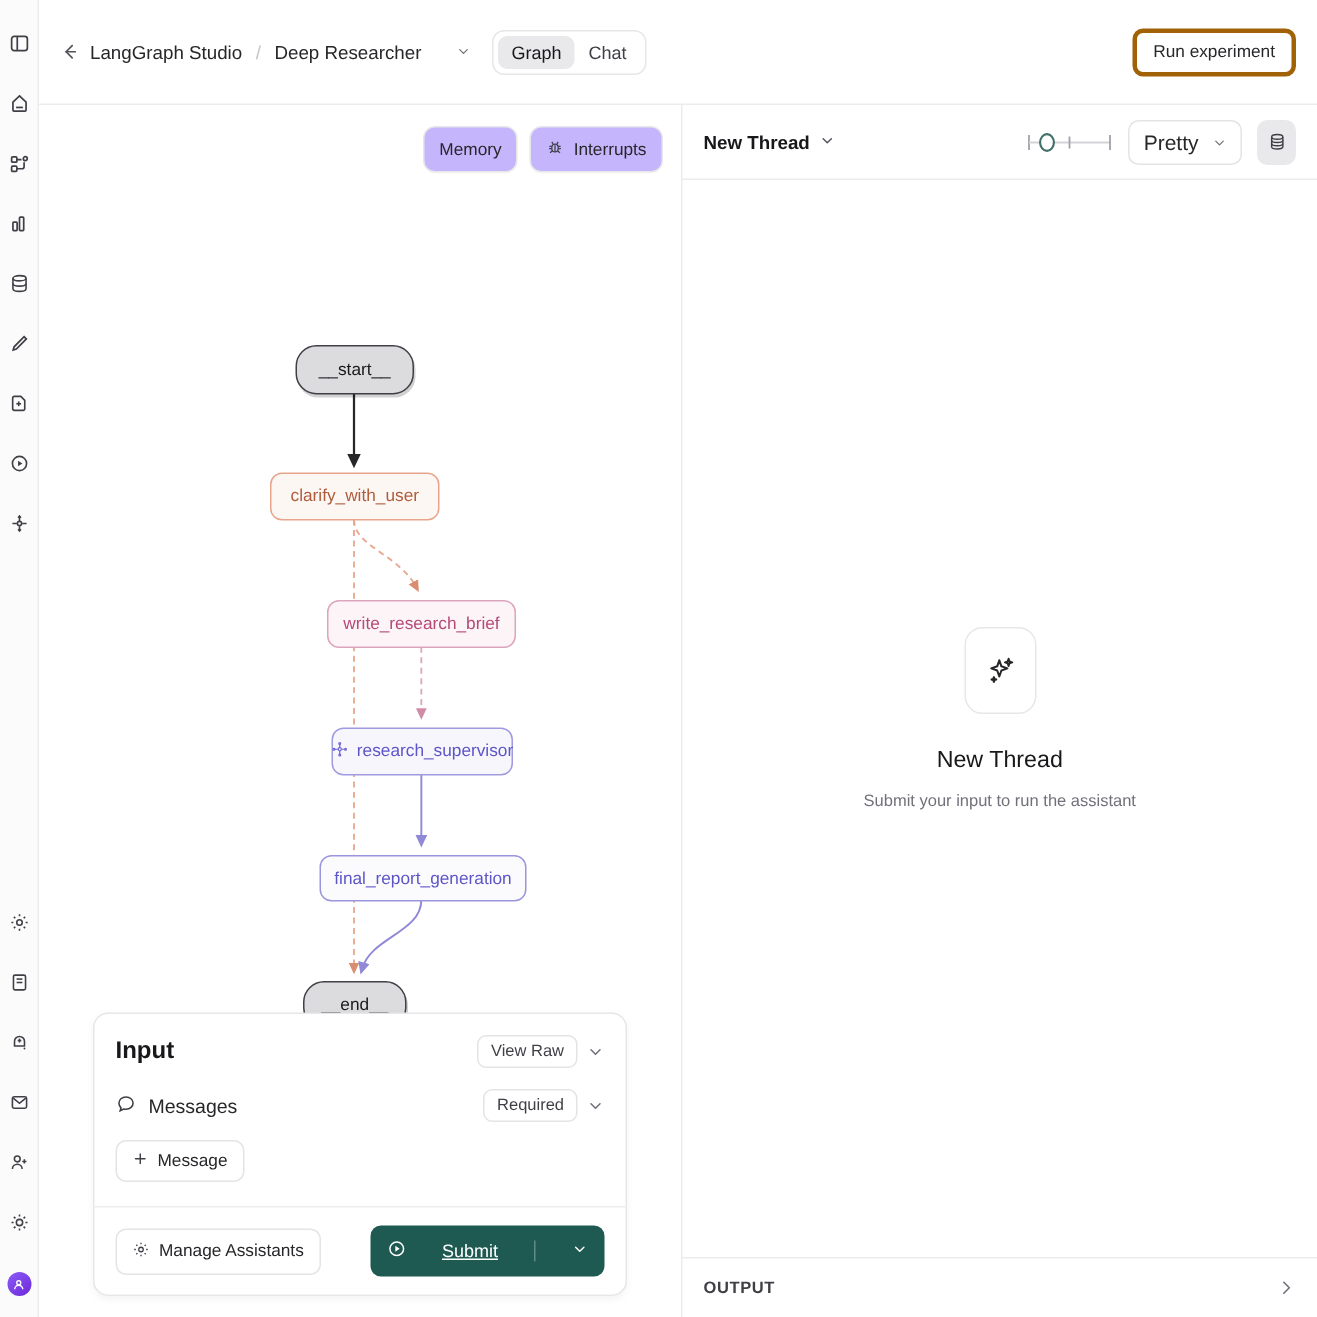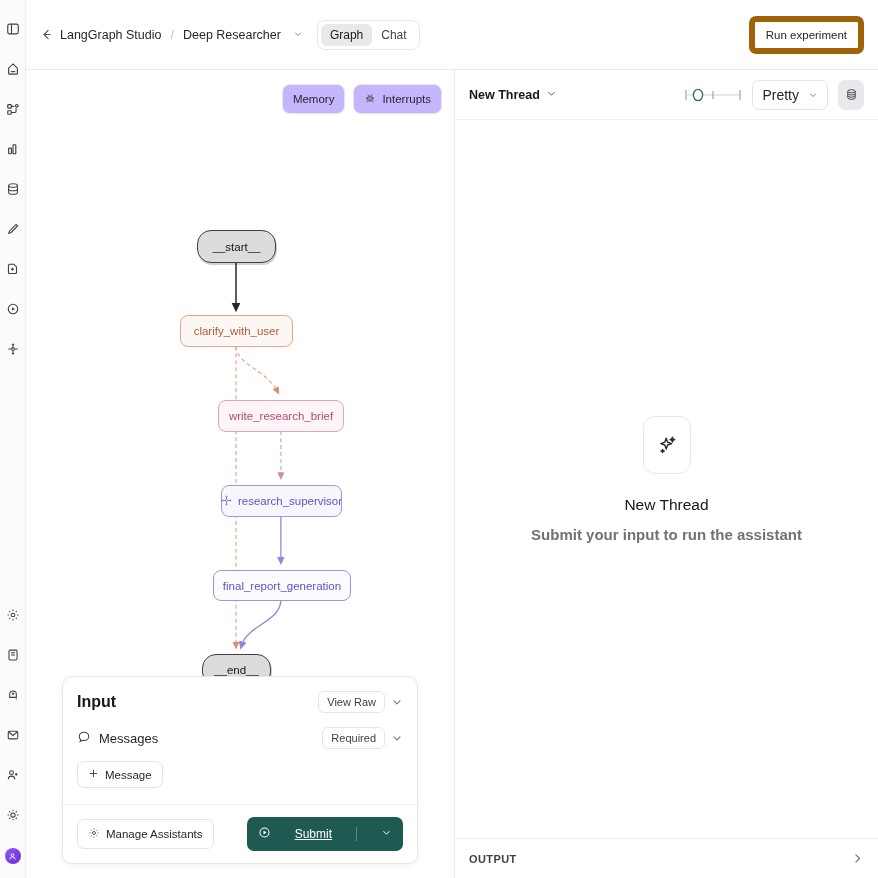--- a/index.html
+++ b/index.html
@@ -47,35 +47,35 @@
     border-bottom: 1px solid #ececef;
     display: flex; align-items: center;
     padding: 0 14px 0 14px;
     background: #fff;
   }
   .back-arrow { color: #52525b; margin-right: 7px; display:flex; align-items:center; cursor:pointer; }
   .crumb {
     font-size: 12.5px; color: #27272a; white-space: nowrap; cursor: pointer;
   }
   .crumb-sep { color: #c4c4c9; font-size: 12.5px; margin: 0 9px; }
-  .crumb-assistant { font-size: 12.5px; color: #27272a; display: flex; align-items: center; gap: 12px; cursor: pointer; }
+  .crumb-assistant { font-size: 12.5px; color: #27272a; display: flex; align-items: center; gap: 23px; cursor: pointer; }
   .seg {
     display: inline-flex; align-items: center;
     background: #fff; border: 1px solid #e7e7ea; border-radius: 8px;
     padding: 3px; margin-left: 14px;
   }
   .seg-item {
     font-size: 12px; padding: 4px 9px; border-radius: 6px;
     color: #3f3f46; cursor: pointer; white-space: nowrap;
   }
   .seg-item.active { background: #e9e9ec; color: #18181b; }
   .topbar-right { margin-left: auto; }
   .btn-outline {
     font-size: 11.5px; color: #27272a; background: #fff;
-    border: 6px solid #a16207; border-radius: 7px;
+    border: 3px solid #a16207; border-radius: 7px;
     padding: 7px 11px; cursor: pointer; white-space: nowrap;
   }
 
   
   .body-split { flex: 1 1 auto; display: flex; min-height: 0; }
 
   
   .graph-pane {
     width: 429px; flex: 0 0 429px;
     position: relative;
@@ -182,21 +182,21 @@
     display: flex; align-items: center; justify-content: center; cursor: pointer;
     color: #3f3f46;
   }
   .rp-body { flex: 1 1 auto; display: flex; flex-direction: column; align-items: center; justify-content: center; }
   .empty-box {
     width: 48px; height: 58px; border: 1px solid #e7e7ea; border-radius: 12px;
     display: flex; align-items: center; justify-content: center; margin-bottom: 22px;
     color: #27272a;
   }
   .empty-title { font-size: 15.5px; color: #18181b; margin-bottom: 12px; }
-  .empty-sub { font-size: 15px; color: #71717a; font-weight: bold; }
+  .empty-sub { font-size: 11px; color: #71717a; }
   .rp-output {
     height: 40px; flex: 0 0 40px;
     border-top: 1px solid #ececef;
     display: flex; align-items: center; padding: 0 14px;
     cursor: pointer;
   }
   .rp-output-label { font-size: 11px; letter-spacing: 0.4px; color: #3f3f46; font-weight: bold; }
   .rp-output-chev { margin-left: auto; color: #71717a; display: flex; align-items: center; }
 </style>
 </head>

